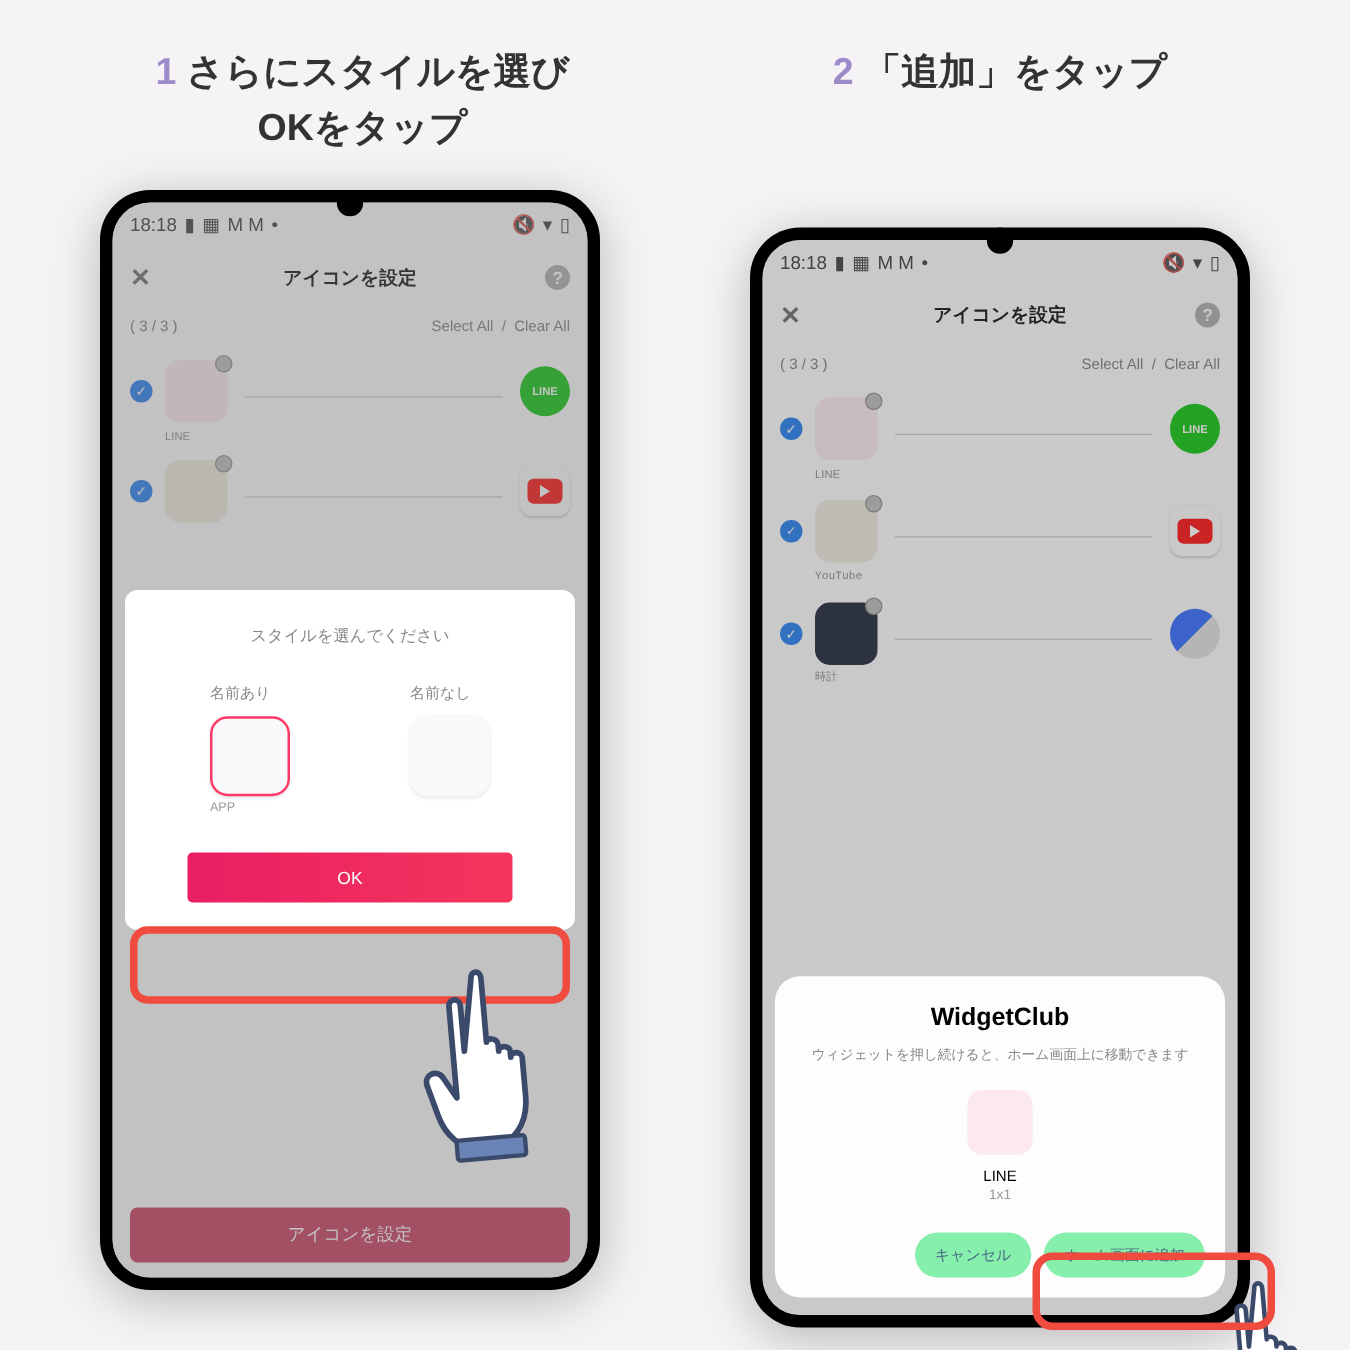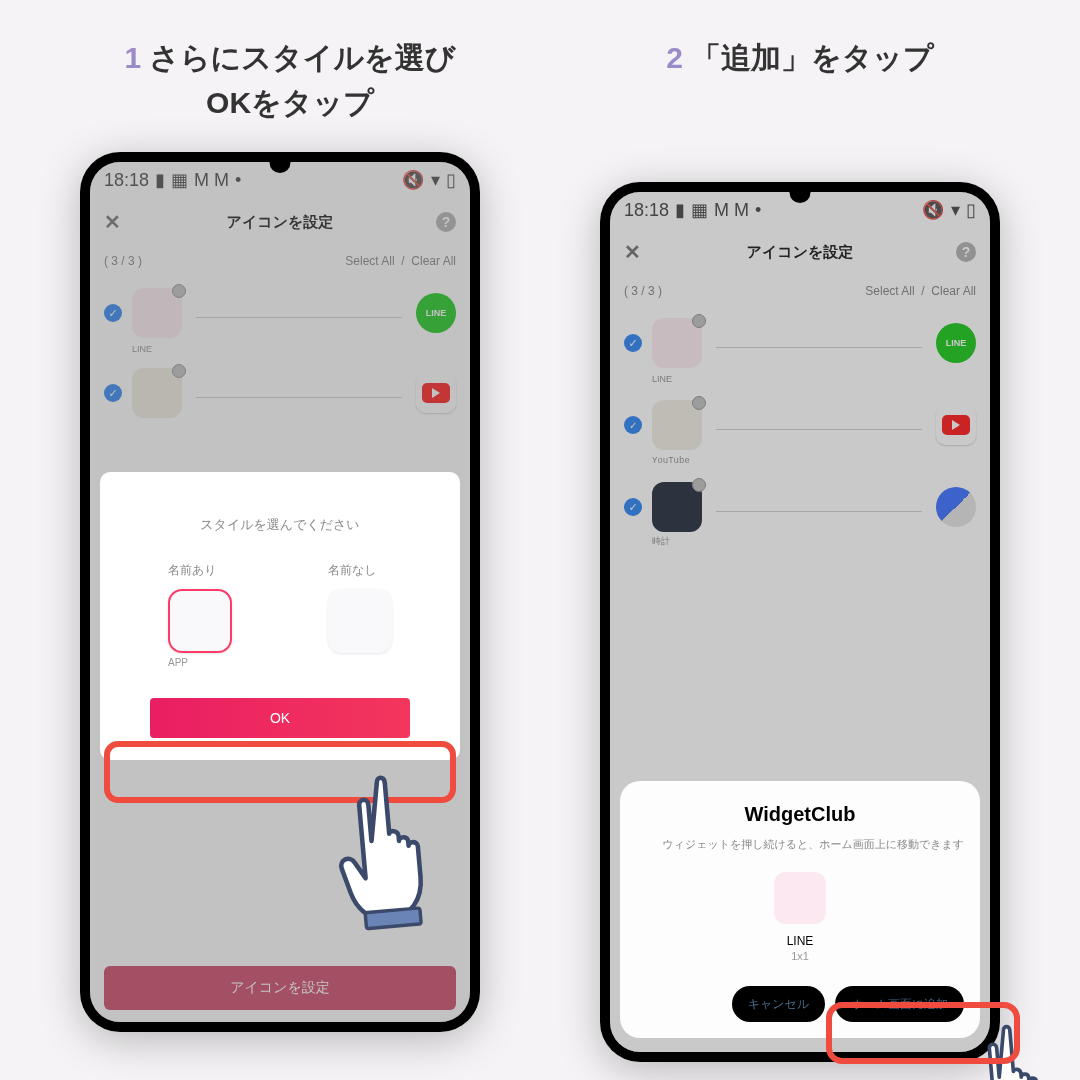--- a/index.html
+++ b/index.html
@@ -55,21 +55,21 @@
     z-index: 20;
   }
 
   
   .statusbar {
     height: 36px;
     display: flex;
     align-items: center;
     justify-content: space-between;
     padding: 0 14px;
-    font-size: 18px;
+    font-size: 15px;
     color: #333;
   }
   .statusbar .left { display: flex; align-items: center; gap: 6px; }
   .statusbar .right { display: flex; align-items: center; gap: 6px; }
 
   
   .appbar {
     height: 48px;
     display: flex;
     align-items: center;
@@ -146,21 +146,21 @@
     inset: 0;
     background: rgba(120,120,120,0.45);
     z-index: 5;
   }
   .modal1 {
     position: absolute;
     top: 310px;
     left: 10px; right: 10px;
     background: #fff;
     border-radius: 10px;
-    padding: 44px 20px 22px;
+    padding: 28px 20px 22px;
     z-index: 6;
   }
   .modal1 .title { text-align: center; font-size: 13px; color: #888; margin-bottom: 28px; }
   .style-row { display: flex; justify-content: space-around; margin-bottom: 30px; }
   .style-opt { text-align: left; }
   .style-label { font-size: 12px; color: #888; margin-bottom: 10px; }
   .style-box {
     width: 64px; height: 64px;
     border-radius: 14px;
     background: #f9f9fb;
@@ -214,33 +214,33 @@
   }
   .sheet2 {
     position: absolute;
     left: 10px; right: 10px; bottom: 14px;
     background: #fdfdfd;
     border-radius: 20px;
     padding: 22px 16px 16px;
     z-index: 6;
   }
   .sheet2 .title { text-align: center; font-size: 20px; font-weight: 600; margin-bottom: 10px; }
-  .sheet2 .desc { text-align: right; font-size: 11px; color: #888; line-height: 1.5; margin-bottom: 20px; }
+  .sheet2 .desc { text-align: center; font-size: 11px; color: #888; line-height: 1.5; margin-bottom: 20px; }
   .sheet2 .preview {
     width: 52px; height: 52px; border-radius: 12px; margin: 0 auto 10px;
     background: #fce8f0;
   }
   .sheet2 .pname { text-align: center; font-size: 12px; margin-bottom: 2px; }
   .sheet2 .psize { text-align: center; font-size: 11px; color: #999; margin-bottom: 24px; }
   .sheet2 .actions { display: flex; justify-content: flex-end; gap: 10px; }
   .pill {
     height: 36px;
     padding: 0 16px;
     border-radius: 18px;
-    background: #000000;
+    background: #86efac;
     color: #4a6a86;
     font-size: 12px;
     display: flex; align-items: center; justify-content: center;
   }
   .redbox2b {
     position: absolute;
     top: 1002px;
     left: 826px;
     width: 194px;
     height: 62px;

